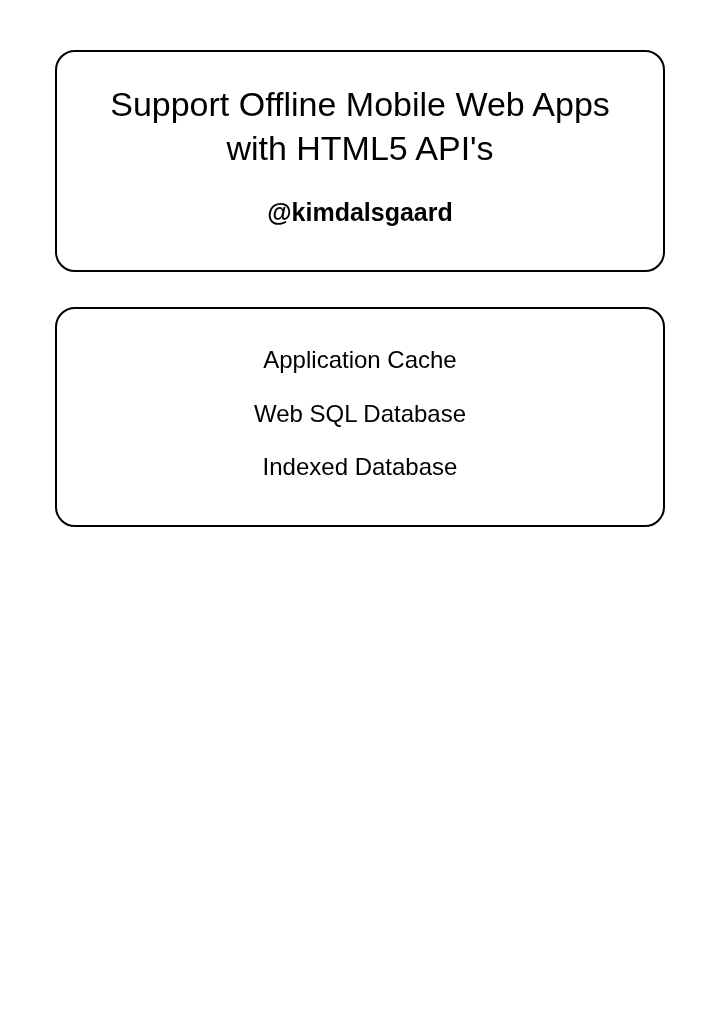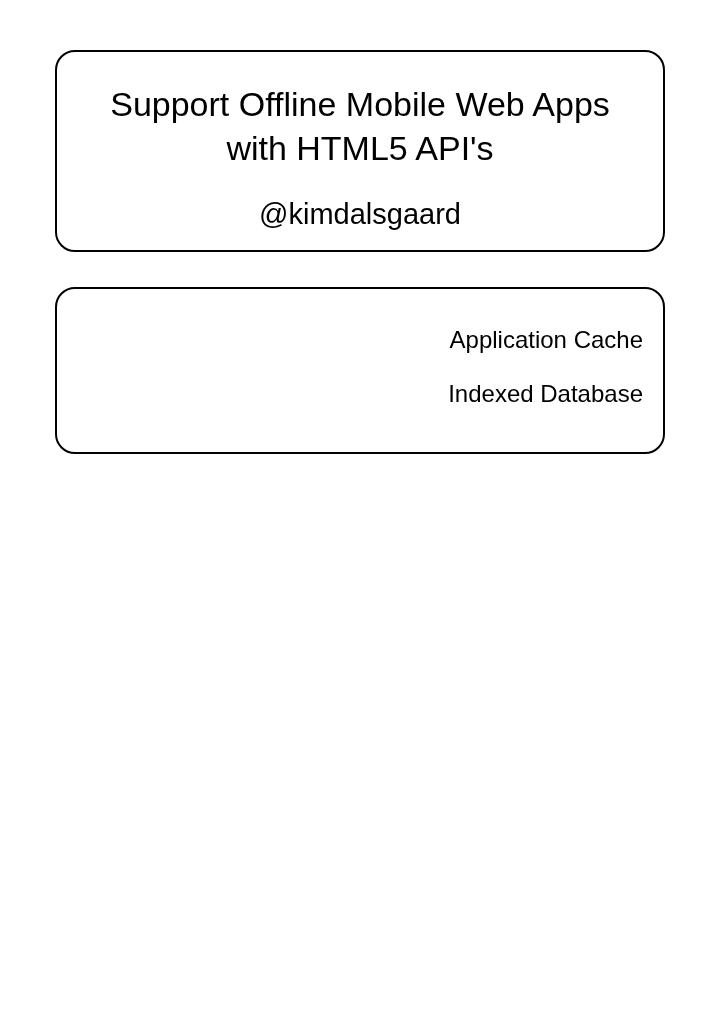--- a/index.html
+++ b/index.html
@@ -11,57 +11,57 @@
       width: 720px;
       height: 1019px;
       background: #ffffff;
       font-family: Arial, Helvetica, sans-serif;
       padding: 50px 55px;
     }
     .card {
       border: 2px solid #000000;
       border-radius: 20px;
       width: 100%;
-      padding: 30px 20px 19px 20px;
+      padding: 30px 20px 43px 20px;
       text-align: center;
       margin-bottom: 35px;
     }
     .title {
       font-size: 34px;
       font-weight: normal;
       line-height: 1.3;
       margin-bottom: 28px;
     }
     .author {
       font-size: 25px;
       font-weight: normal;
       margin-bottom: 22px;
     }
     .handle {
-      font-size: 29px;
-      font-weight: normal;
+      font-size: 25px;
+      font-weight: bold;
     }
     .card2 {
       padding: 35px 20px 35px 20px;
     }
     .list-item {
       font-size: 24px;
       font-weight: normal;
       line-height: 1.3;
       margin-bottom: 22px;
-      text-align: right;
     }
     .list-item:last-child {
       margin-bottom: 8px;
     }
   </style>
 </head>
 <body>
 
 <div class="card">
   <div class="title">Support Offline Mobile Web Apps with HTML5 API's</div>
   <div class="handle">@kimdalsgaard</div>
 </div>
 
 <div class="card card2">
   <div class="list-item">Application Cache</div>
+  <div class="list-item">Web SQL Database</div>
   <div class="list-item">Indexed Database</div>
 </div>
 
 </body></html>

